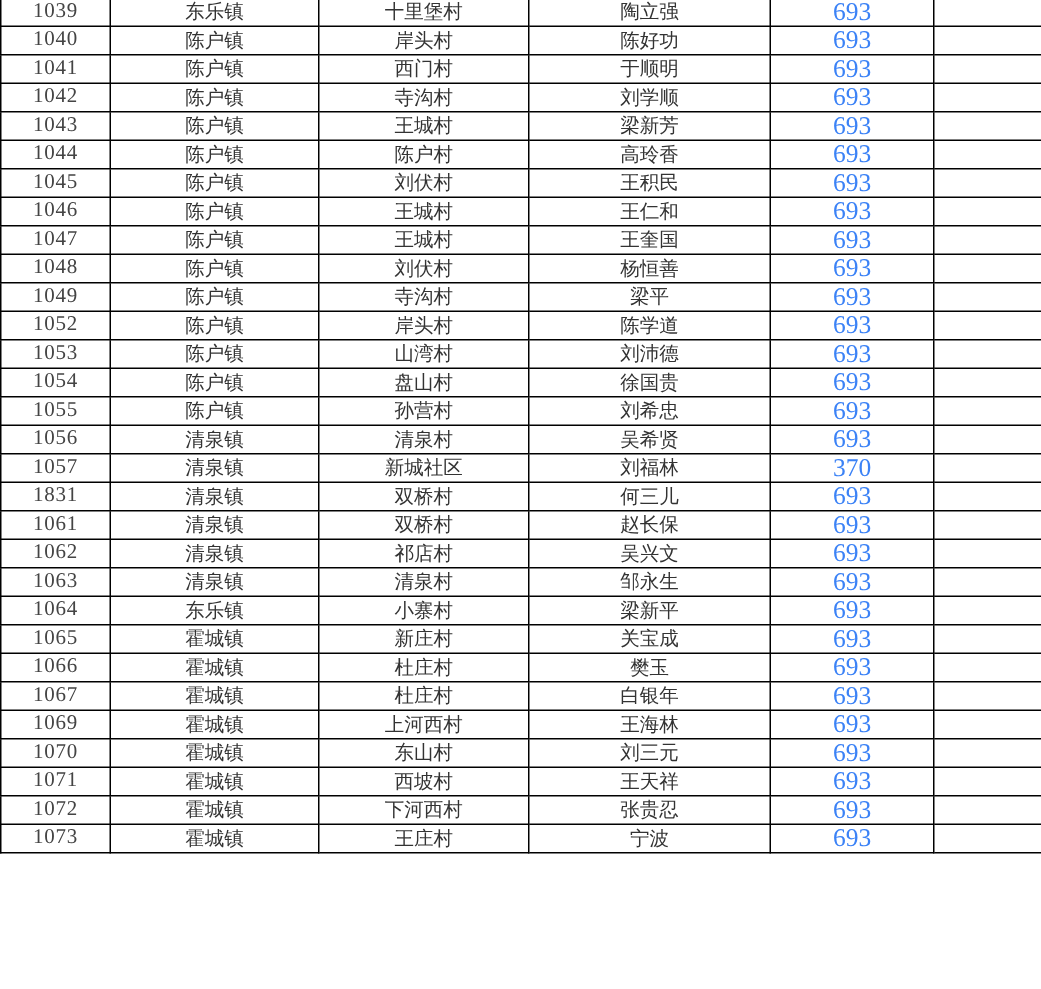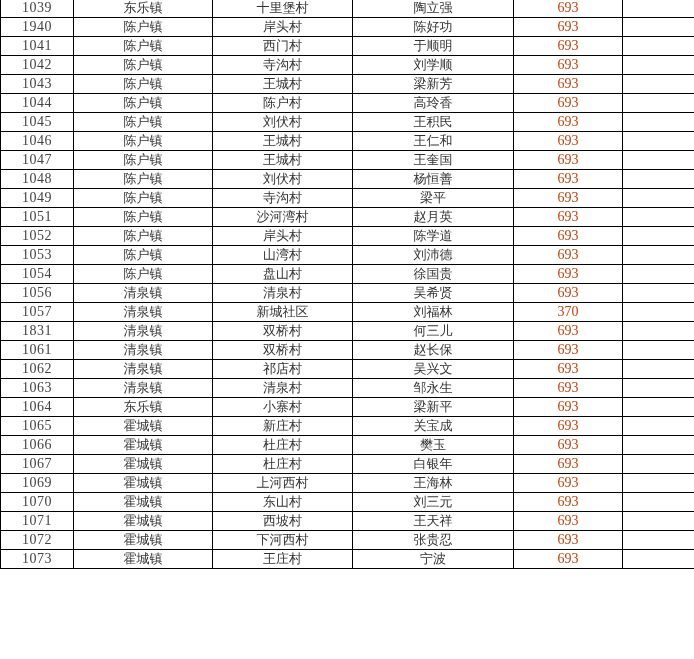--- a/index.html
+++ b/index.html
@@ -36,22 +36,22 @@
     overflow: hidden;
     font-size: 13px;
     color: #333333;
   }
   table.grid td.c-id {
     font-size: 14px;
     color: #444444;
     letter-spacing: 0.5px;
   }
   table.grid td.c-value {
-    font-size: 14px;
-    color: #c2410c;
+    font-size: 17px;
+    color: #3b82f6;
   }
   table.grid td.c-extra {
     border-right: none;
   }
 </style>
 </head>
 <body>
 
 <div class="sheet">
   <table class="grid">
@@ -66,21 +66,21 @@
     <tbody>
         <tr>
           <td class="c-id">1039</td>
           <td class="c-town">东乐镇</td>
           <td class="c-village">十里堡村</td>
           <td class="c-person">陶立强</td>
           <td class="c-value">693</td>
           <td class="c-extra"></td>
         </tr>
         <tr>
-          <td class="c-id">1940</td>
+          <td class="c-id">1040</td>
           <td class="c-town">陈户镇</td>
           <td class="c-village">岸头村</td>
           <td class="c-person">陈好功</td>
           <td class="c-value">693</td>
           <td class="c-extra"></td>
         </tr>
         <tr>
           <td class="c-id">1041</td>
           <td class="c-town">陈户镇</td>
           <td class="c-village">西门村</td>
@@ -146,48 +146,48 @@
         </tr>
         <tr>
           <td class="c-id">1049</td>
           <td class="c-town">陈户镇</td>
           <td class="c-village">寺沟村</td>
           <td class="c-person">梁平</td>
           <td class="c-value">693</td>
           <td class="c-extra"></td>
         </tr>
         <tr>
-          <td class="c-id">1051</td>
-          <td class="c-town">陈户镇</td>
-          <td class="c-village">沙河湾村</td>
-          <td class="c-person">赵月英</td>
-          <td class="c-value">693</td>
-          <td class="c-extra"></td>
-        </tr>
-        <tr>
           <td class="c-id">1052</td>
           <td class="c-town">陈户镇</td>
           <td class="c-village">岸头村</td>
           <td class="c-person">陈学道</td>
           <td class="c-value">693</td>
           <td class="c-extra"></td>
         </tr>
         <tr>
           <td class="c-id">1053</td>
           <td class="c-town">陈户镇</td>
           <td class="c-village">山湾村</td>
           <td class="c-person">刘沛德</td>
           <td class="c-value">693</td>
           <td class="c-extra"></td>
         </tr>
         <tr>
           <td class="c-id">1054</td>
           <td class="c-town">陈户镇</td>
           <td class="c-village">盘山村</td>
           <td class="c-person">徐国贵</td>
+          <td class="c-value">693</td>
+          <td class="c-extra"></td>
+        </tr>
+        <tr>
+          <td class="c-id">1055</td>
+          <td class="c-town">陈户镇</td>
+          <td class="c-village">孙营村</td>
+          <td class="c-person">刘希忠</td>
           <td class="c-value">693</td>
           <td class="c-extra"></td>
         </tr>
         <tr>
           <td class="c-id">1056</td>
           <td class="c-town">清泉镇</td>
           <td class="c-village">清泉村</td>
           <td class="c-person">吴希贤</td>
           <td class="c-value">693</td>
           <td class="c-extra"></td>

